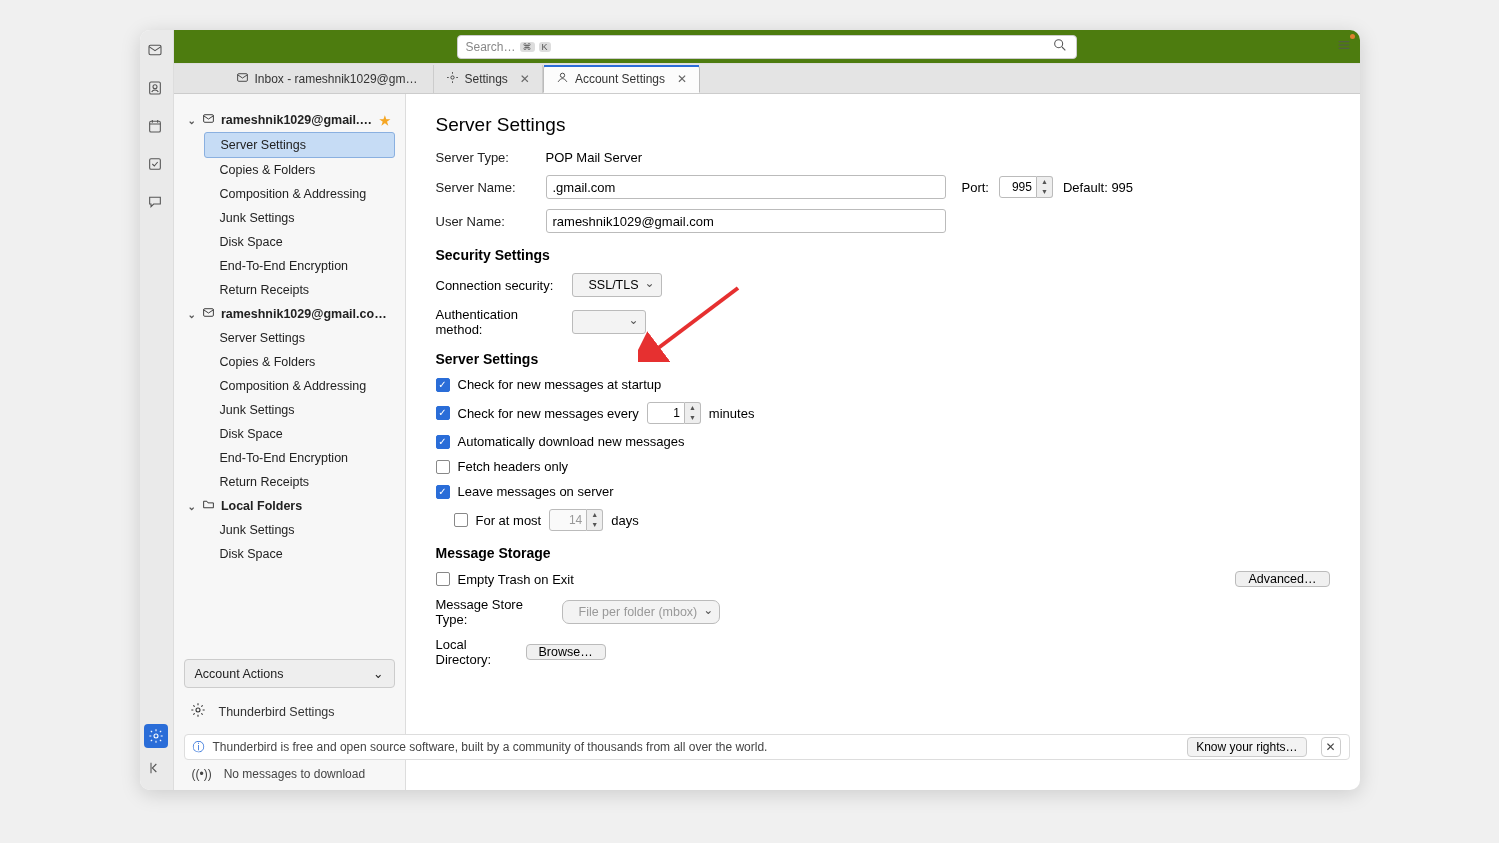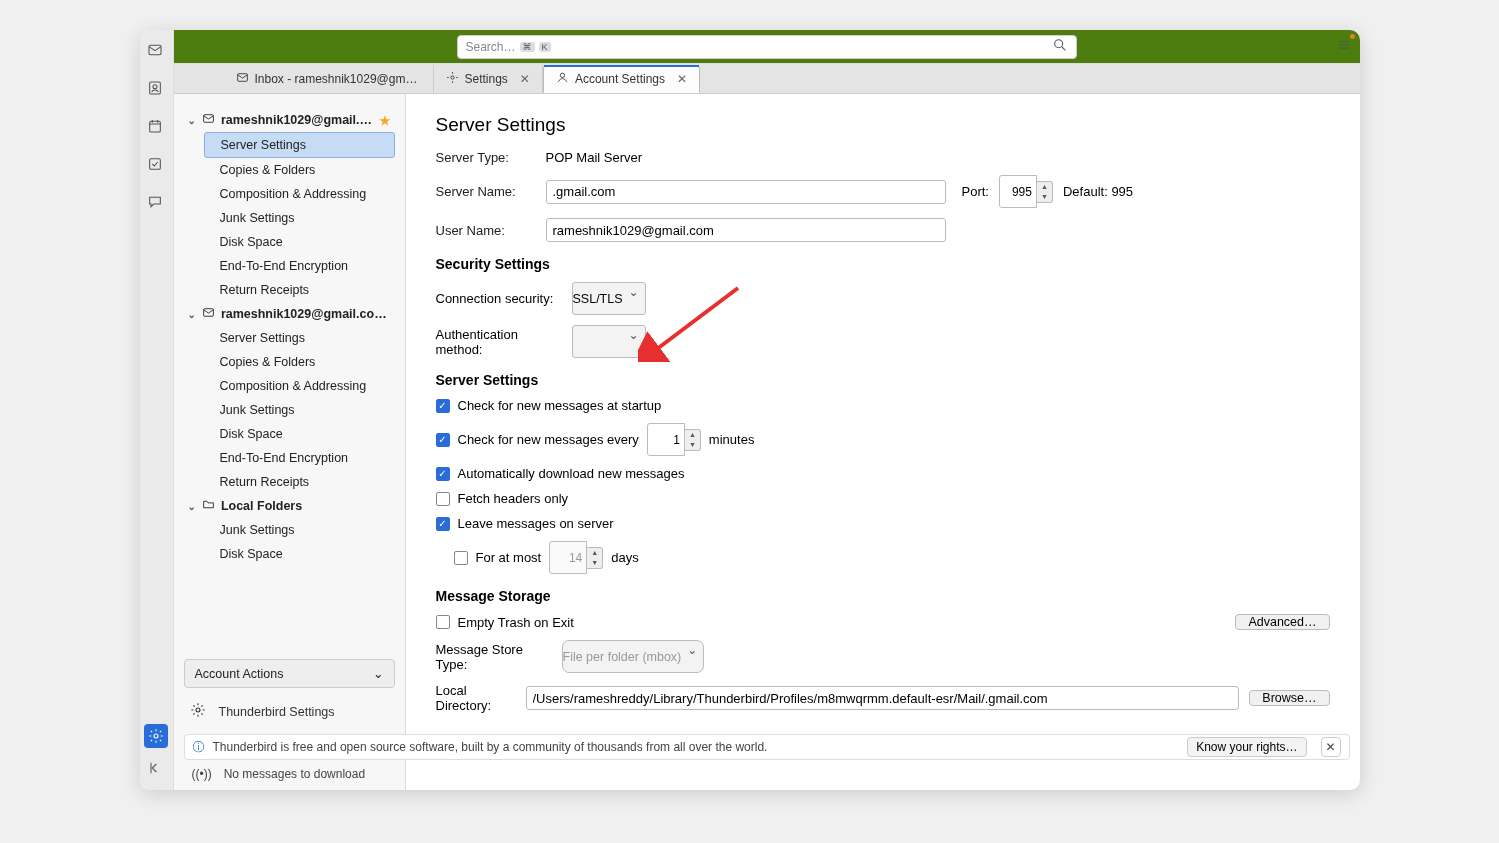--- a/index.html
+++ b/index.html
@@ -32,25 +32,25 @@
 .sub-item.selected { background:#c6dcf5; border:1px solid #8ab0e0; border-radius:3px; margin:0 10px 0 30px; padding-left:16px;}
 .acct-actions { margin:6px 10px; background:#eee; border:1px solid #ccc; border-radius:4px; padding:6px 10px; display:flex; align-items:center; justify-content:center; gap:8px; font-size:12.5px;}
 .acct-actions .chev{margin-left:auto;}
 .sb-link { display:flex; align-items:center; gap:13px; padding:8px 16px; color:#333; font-size:12.5px;}
 .panel { flex:1; padding:20px 30px; overflow-y:auto; position:relative;}
 h1 { font-size:19px; font-weight:500; margin-bottom:14px;}
 .row { display:flex; align-items:center; gap:10px; margin-bottom:10px; font-size:13px;}
 .lbl { width:100px; font-size:13px; color:#222;}
 input[type=text].field { border:1px solid #bbb; border-radius:3px; padding:3px 6px; font-size:13px; height:24px;}
 .spinput { display:flex; align-items:center;}
-.spinput input{ width:38px; text-align:right; border:1px solid #bbb; border-radius:3px 0 0 3px; height:33px; padding-right:4px; font-size:12px;}
+.spinput input{ width:38px; text-align:right; border:1px solid #bbb; border-radius:3px 0 0 3px; height:22px; padding-right:4px; font-size:12px;}
 .spinput .spin{ width:16px; height:22px; border:1px solid #bbb; border-left:none; background:#eee; border-radius:0 3px 3px 0; display:flex; flex-direction:column;}
 .spinput .spin span{flex:1; font-size:7px; text-align:center; line-height:9px; color:#555;}
 h2 { font-size:14px; font-weight:600; margin:14px 0 10px;}
-.sel { border:1px solid #bbb; background:#f3f3f3; border-radius:3px; padding:3px 22px 3px 0; font-size:12.5px; height:33px; position:relative; display:inline-flex; align-items:center; min-width:74px;}
+.sel { border:1px solid #bbb; background:#f3f3f3; border-radius:3px; padding:3px 22px 3px 16px; font-size:12.5px; height:24px; position:relative; display:inline-flex; align-items:center; min-width:74px;}
 .sel:after{content:"⌄"; position:absolute; right:6px; color:#555; font-size:12px; top:2px;}
 .chk-row{ display:flex; align-items:center; gap:8px; margin-bottom:10px; font-size:13px;}
 .chk{ width:14px; height:14px; border:1px solid #888; border-radius:2px; display:inline-flex; align-items:center; justify-content:center; background:#fff;}
 .chk.checked{ background:#2a6dd8; border-color:#2a6dd8; color:#fff;}
 .chk.checked:after{content:"✓"; font-size:10px; line-height:1;}
 .indent{ margin-left:18px;}
 .btn { background:#f0f0f0; border:1px solid #bbb; border-radius:4px; padding:0 12px; font-size:12.5px; cursor:pointer;}
 .footer-bar { position:absolute; bottom:30px; left:44px; right:10px; height:26px; background:#fff; border:1px solid #ddd; border-radius:4px; display:flex; align-items:center; padding:0 8px; font-size:12px; color:#444; gap:8px;}
 .footer-bar .info-icon{color:#2a6dd8;}
 .footer-bar .kbtn{ margin-left:auto; background:#f3f3f3; border:1px solid #ccc; border-radius:4px; padding:2px 8px; font-size:12px;}
@@ -298,21 +298,20 @@
           <button class="btn" style="margin-left:auto">Advanced…</button>
         </div>
         <div class="row">
           <span style="width:116px">Message Store Type:</span>
           <span class="sel muted" style="min-width:120px">
               <span>File per folder (mbox)</span>
             </span>
         </div>
         <div class="row">
           <span style="width:80px">Local Directory:</span>
-          <input type="text" class="field" style="flex: 1 1 0%;" value="/Users/rameshreddy/Library/Thunderbird/Profiles/m8mwqrmm.default-esr/Mail/.gmail.com">
           <button class="btn">Browse…</button>
         </div>
 
         <svg class="arrow-annot" style="left:232px; top:188px; width:110px; height:80px;" viewBox="0 0 110 80">
           <defs>
               <marker id="ah" markerWidth="10" markerHeight="10" refX="2" refY="5" orient="auto">
                 <path d="M0,0 L10,5 L0,10 z" fill="#e63030"></path>
               </marker>
             </defs>
           <line x1="100" y1="6" x2="15" y2="70" stroke="#e63030" stroke-width="4" marker-end="url(#ah)"></line>

